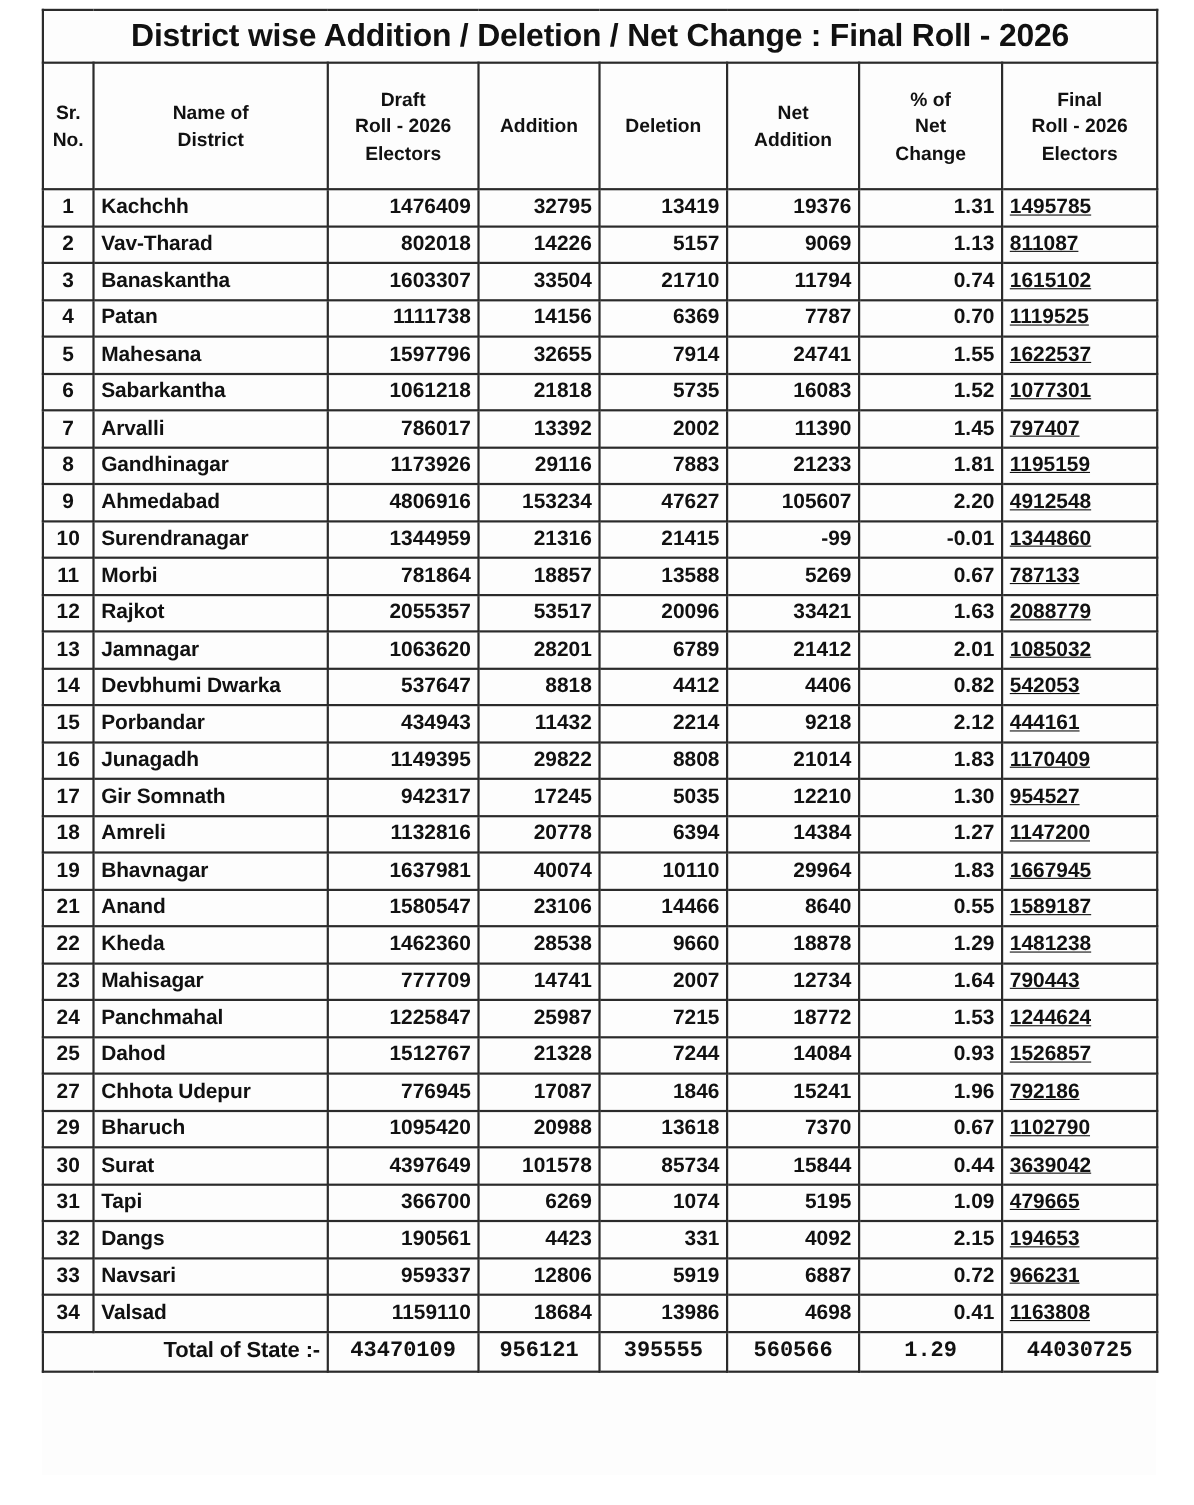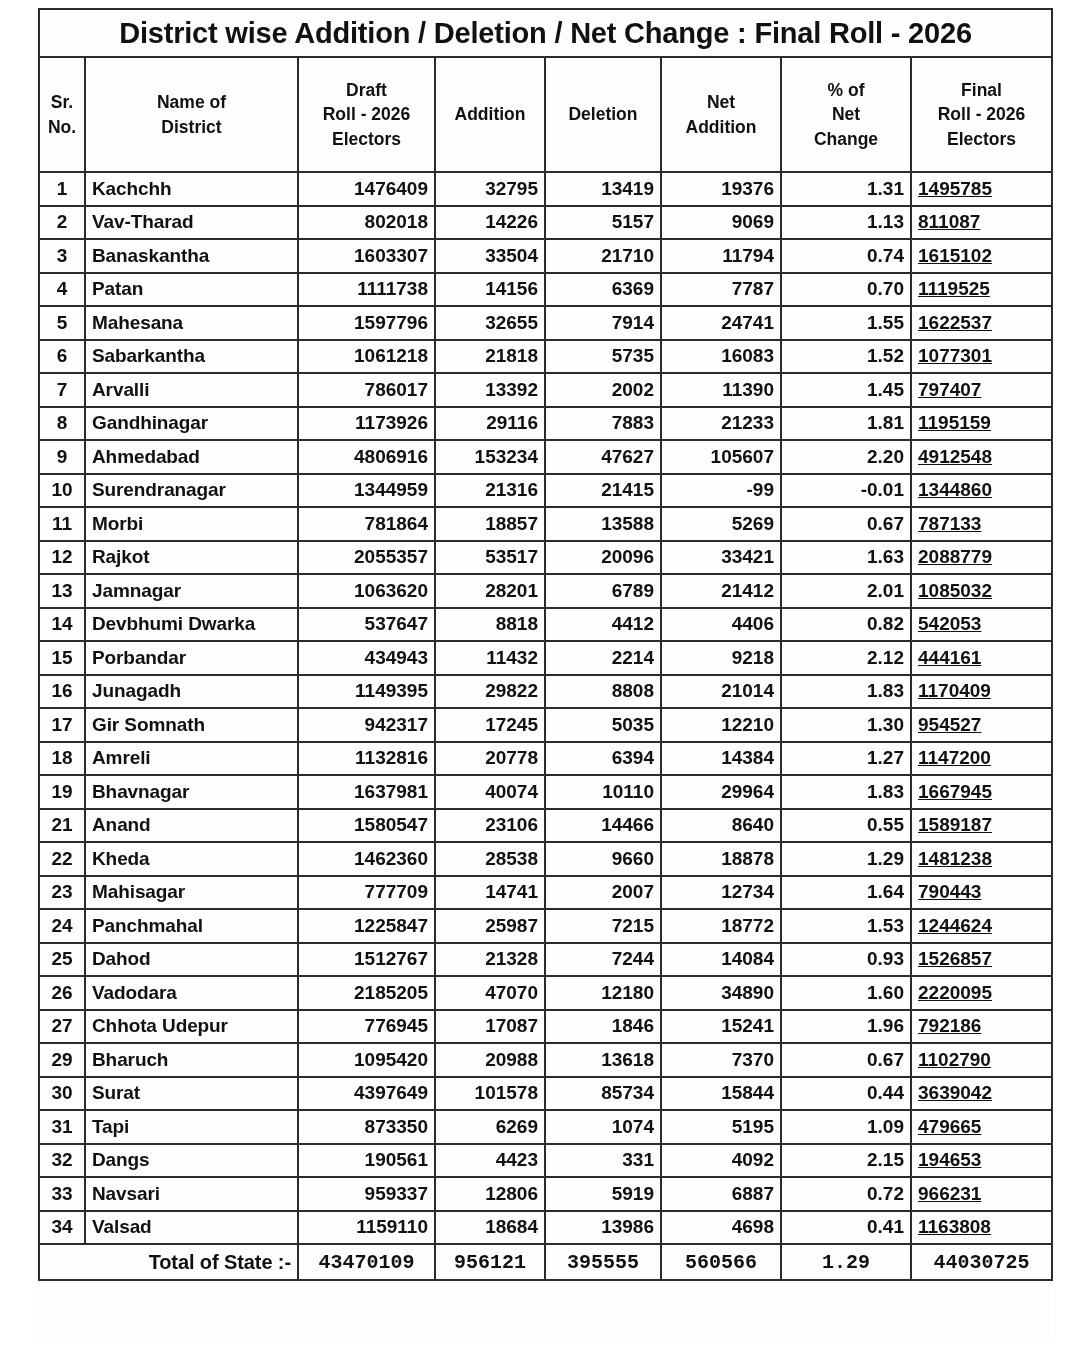--- a/index.html
+++ b/index.html
@@ -370,30 +370,20 @@
           <td class="c-sr">25</td>
           <td class="c-dist">Dahod</td>
           <td class="c-num">1512767</td>
           <td class="c-num">21328</td>
           <td class="c-num">7244</td>
           <td class="c-num">14084</td>
           <td class="c-pct">0.93</td>
           <td class="c-final">1526857</td>
         </tr>
         <tr class="data-row">
-          <td class="c-sr">26</td>
-          <td class="c-dist">Vadodara</td>
-          <td class="c-num">2185205</td>
-          <td class="c-num">47070</td>
-          <td class="c-num">12180</td>
-          <td class="c-num">34890</td>
-          <td class="c-pct">1.60</td>
-          <td class="c-final">2220095</td>
-        </tr>
-        <tr class="data-row">
           <td class="c-sr">27</td>
           <td class="c-dist">Chhota Udepur</td>
           <td class="c-num">776945</td>
           <td class="c-num">17087</td>
           <td class="c-num">1846</td>
           <td class="c-num">15241</td>
           <td class="c-pct">1.96</td>
           <td class="c-final">792186</td>
         </tr>
         <tr class="data-row">
@@ -412,21 +402,21 @@
           <td class="c-num">4397649</td>
           <td class="c-num">101578</td>
           <td class="c-num">85734</td>
           <td class="c-num">15844</td>
           <td class="c-pct">0.44</td>
           <td class="c-final">3639042</td>
         </tr>
         <tr class="data-row">
           <td class="c-sr">31</td>
           <td class="c-dist">Tapi</td>
-          <td class="c-num">873350</td>
+          <td class="c-num">366700</td>
           <td class="c-num">6269</td>
           <td class="c-num">1074</td>
           <td class="c-num">5195</td>
           <td class="c-pct">1.09</td>
           <td class="c-final">479665</td>
         </tr>
         <tr class="data-row">
           <td class="c-sr">32</td>
           <td class="c-dist">Dangs</td>
           <td class="c-num">190561</td>

